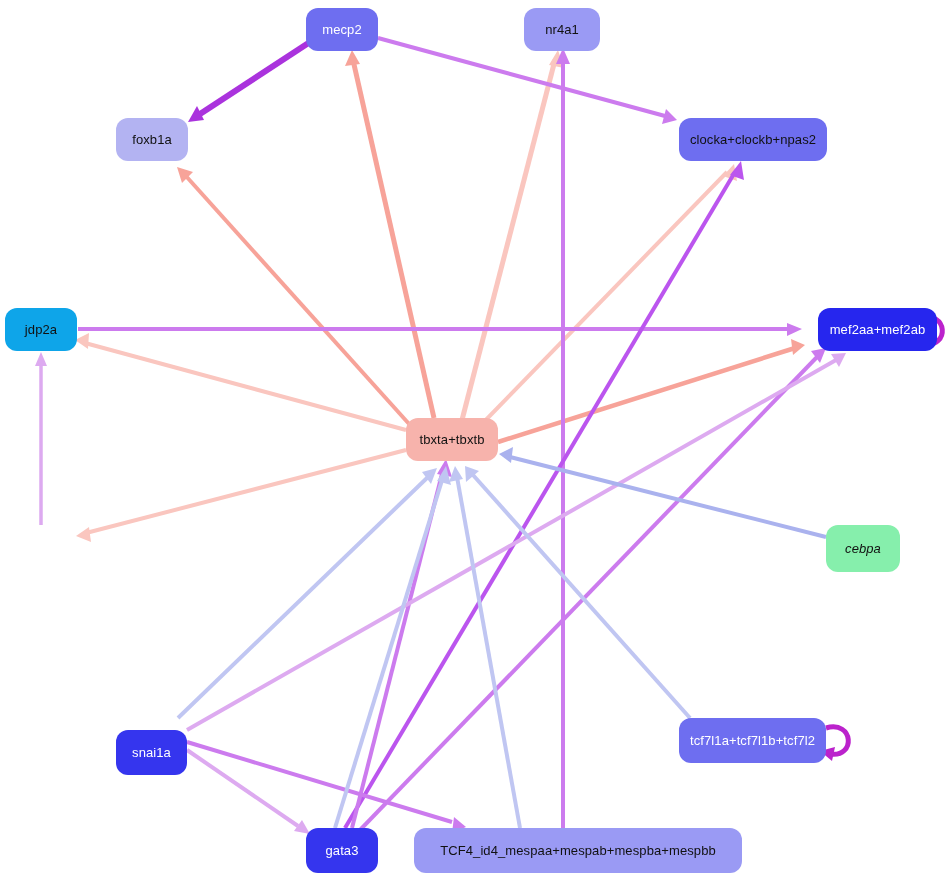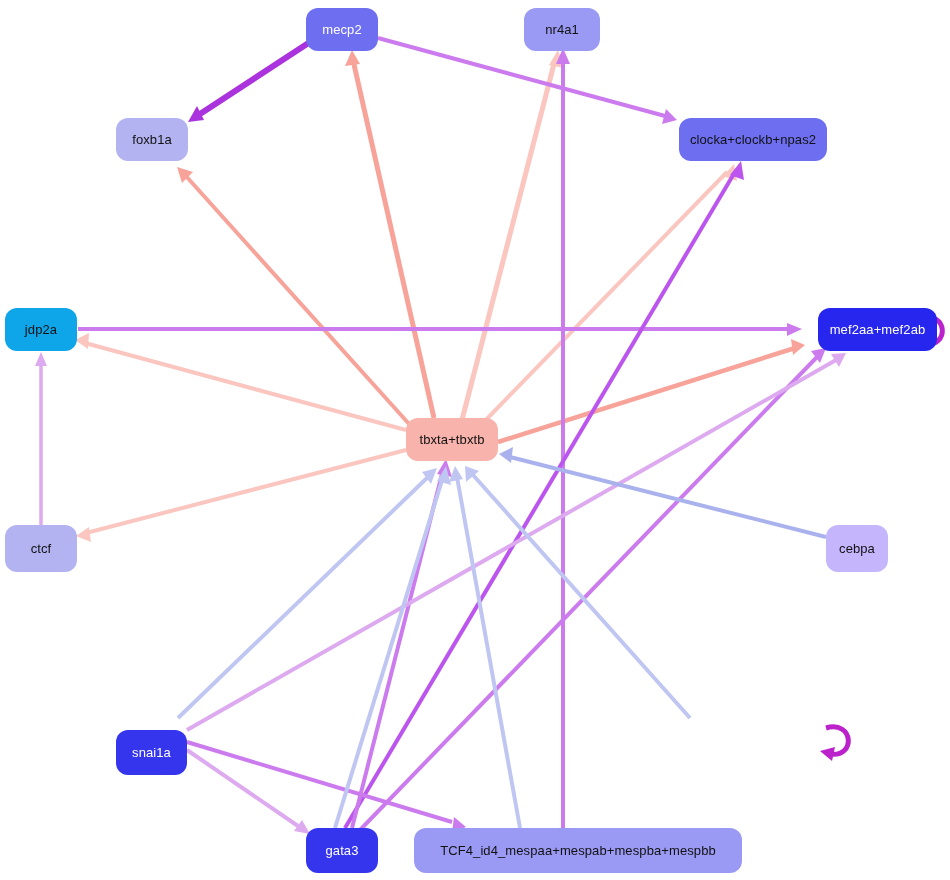--- a/index.html
+++ b/index.html
@@ -190,20 +190,20 @@
   </svg>
 
   <div id="node-layer">
     <div class="gnode" style="left:306px;top:8px;width:72px;height:43px;background:#6e6ef0;color:#ffffff;">mecp2</div>
     <div class="gnode" style="left:524px;top:8px;width:76px;height:43px;background:#9a9af4;color:#111111;">nr4a1</div>
     <div class="gnode" style="left:116px;top:118px;width:72px;height:43px;background:#b3b3f2;color:#111111;">foxb1a</div>
     <div class="gnode" style="left:679px;top:118px;width:148px;height:43px;background:#6e6ef0;color:#111111;">clocka+clockb+npas2</div>
     <div class="gnode" style="left:5px;top:308px;width:72px;height:43px;background:#0ea5e9;color:#111111;">jdp2a</div>
     <div class="gnode" style="left:803px;top:308px;width:119px;height:43px;background:#2626ee;color:#ffffff;margin-left:15px;">mef2aa+mef2ab</div>
     <div class="gnode" style="left:406px;top:418px;width:92px;height:43px;background:#f7b3ac;color:#111111;">tbxta+tbxtb</div>
-    <div class="gnode" style="left:5px;top:525px;width:72px;height:47px;background:#b3b3f2;color:#111111;">ctcf</div>
-    <div class="gnode" style="left:826px;top:525px;width:62px;height:47px;background:#c4b5fd;color:#111111;">cebpa</div>
+    <div class="gnode" style="left:826px;top:525px;width:74px;height:47px;background:#86efac;color:#111111;font-style:italic;">cebpa</div>
     <div class="gnode" style="left:116px;top:718px;width:71px;height:45px;background:#3535ee;color:#ffffff;margin-top:12px;">snai1a</div>
+    <div class="gnode" style="left:679px;top:718px;width:147px;height:45px;background:#6e6ef0;color:#ffffff;">tcf7l1a+tcf7l1b+tcf7l2</div>
     <div class="gnode" style="left:306px;top:828px;width:72px;height:45px;background:#3535ee;color:#ffffff;">gata3</div>
     <div class="gnode" style="left:414px;top:828px;width:328px;height:45px;background:#9a9af4;color:#111111;">TCF4_id4_mespaa+mespab+mespba+mespbb</div>
   </div>
 
 </div>
 
 </body></html>

